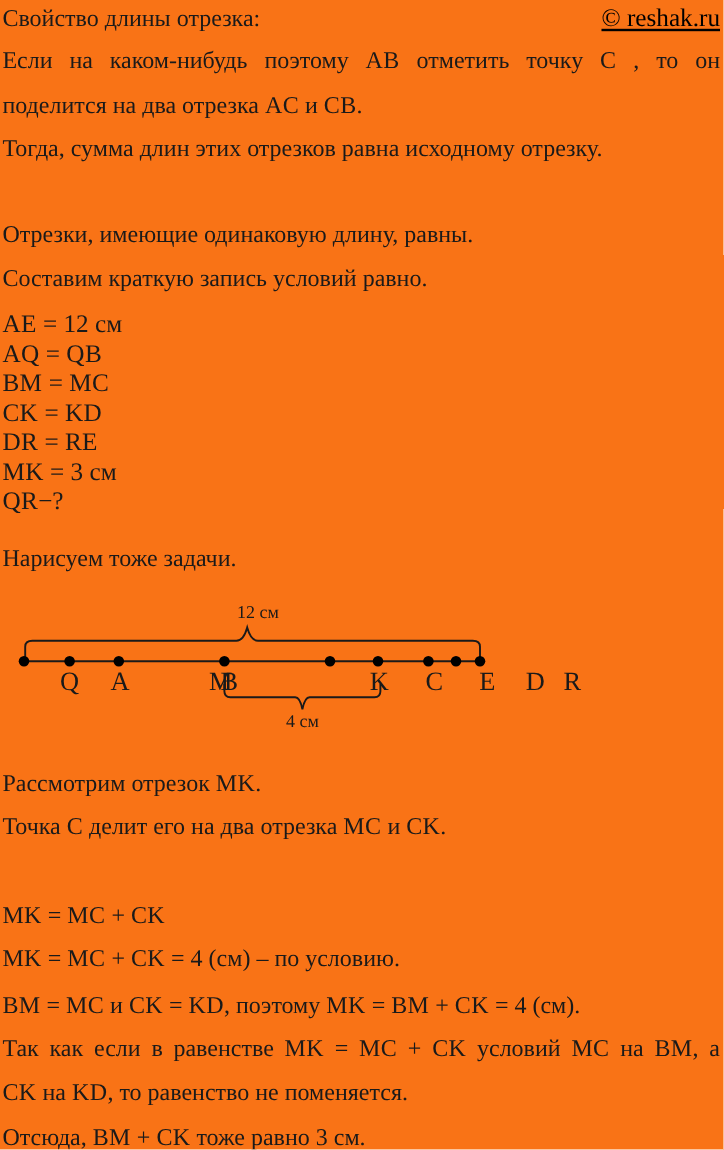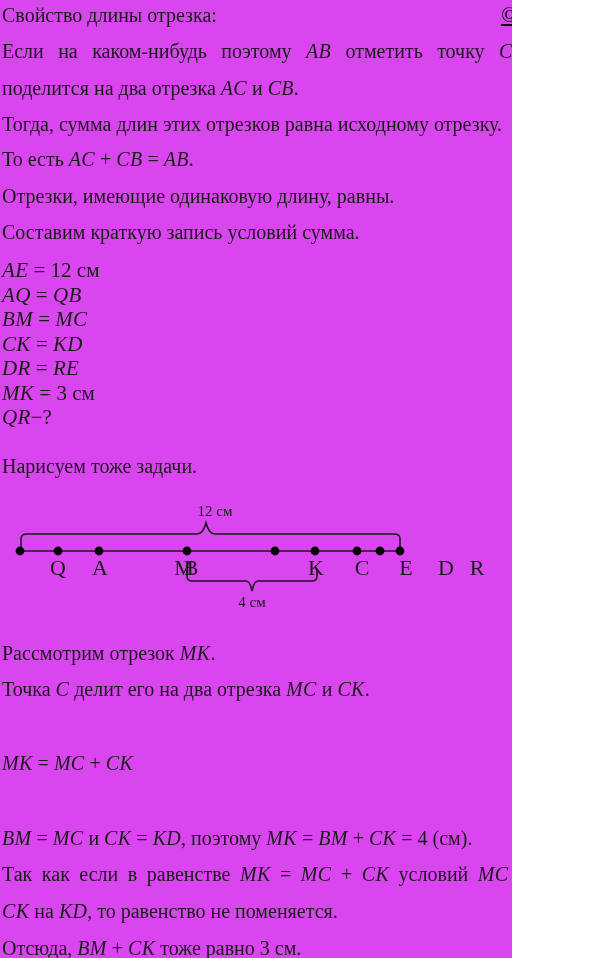--- a/index.html
+++ b/index.html
@@ -1,20 +1,20 @@
 <!DOCTYPE html>
 <html><head>
 <meta charset="utf-8">
 <style>
   html, body { margin: 0; padding: 0; background: #ffffff; }
   .page {
     position: relative;
-    width: 512px;
+    width: 603px;
     height: 958px;
-    background: #d946ef;
+    background: #f97316;
     font-family: "Liberation Serif", serif;
     color: #1a1a1a;
     overflow: hidden;
   }
   .line {
     position: absolute;
     left: 2px;
     width: 598px;
     font-size: 20px;
     line-height: 23px;
@@ -37,21 +37,20 @@
   .title { font-size: 20px; }
   .logo  { font-size: 21px; color: #000000; text-decoration: underline; }
   .eq {
     position: absolute;
     left: 2px;
     font-size: 21px;
     line-height: 24px;
     white-space: nowrap;
   }
   .math {
-    font-style: italic;
     font-family: "Liberation Serif", serif;
     letter-spacing: 0.3px;
   }
   .diagram-svg {
     position: absolute;
     left: 0;
     top: 495px;
     width: 603px;
     height: 130px;
   }
@@ -75,23 +74,22 @@
 <div class="page">
 
   <div class="headrow">
     <span class="title">Свойство длины отрезка:</span>
     <span class="logo">© reshak.ru</span>
   </div>
 
   <div class="line just" style="top:40px"><span>Если на каком-нибудь поэтому </span><span class="math">AB</span><span> отметить точку </span><span class="math">C</span><span> , то он</span></div>
   <div class="line" style="top:113px"><span>Тогда, сумма длин этих отрезков равна исходному отрезку.</span></div>
   <div class="line" style="top:77px"><span>поделится на два отрезка </span><span class="math">AC</span><span> и </span><span class="math">CB</span><span>.</span></div>
-  <div class="line" style="top:148px"><span>То есть </span><span class="math">AC</span><span> + </span><span class="math">CB</span><span> = </span><span class="math">AB</span><span>.</span></div>
   <div class="line" style="top:185px"><span>Отрезки, имеющие одинаковую длину, равны.</span></div>
-  <div class="line" style="top:221px"><span>Составим краткую запись условий сумма.</span></div>
+  <div class="line" style="top:221px"><span>Составим краткую запись условий равно.</span></div>
 
   <div class="eq" style="top:258px"><span class="math">AE</span><span> = 12 см</span></div>
   <div class="eq" style="top:283px"><span class="math">AQ</span><span> = </span><span class="math">QB</span></div>
   <div class="eq" style="top:307px"><span class="math">BM</span><span> = </span><span class="math">MC</span></div>
   <div class="eq" style="top:332px"><span class="math">CK</span><span> = </span><span class="math">KD</span></div>
   <div class="eq" style="top:356px"><span class="math">DR</span><span> = </span><span class="math">RE</span></div>
   <div class="eq" style="top:381px"><span class="math">MK</span><span> = 3 см</span></div>
   <div class="eq" style="top:405px"><span class="math">QR</span><span>−?</span></div>
 
   <div class="line" style="top:455px"><span>Нарисуем тоже задачи.</span></div>
@@ -124,18 +122,19 @@
   <span class="pt-label" style="left:191px">B</span>
   <span class="pt-label" style="left:316px">K</span>
   <span class="pt-label" style="left:362px">C</span>
   <span class="pt-label" style="left:406px">E</span>
   <span class="pt-label" style="left:446px">D</span>
   <span class="pt-label" style="left:477px">R</span>
 
   <div class="line" style="top:642px"><span>Рассмотрим отрезок </span><span class="math">MK</span><span>.</span></div>
   <div class="line" style="top:678px"><span>Точка </span><span class="math">C</span><span> делит его на два отрезка </span><span class="math">MC</span><span> и </span><span class="math">CK</span><span>.</span></div>
   <div class="line" style="top:752px"><span class="math">MK</span><span> = </span><span class="math">MC</span><span> + </span><span class="math">CK</span></div>
+  <div class="line" style="top:788px"><span class="math">MK</span><span> = </span><span class="math">MC</span><span> + </span><span class="math">CK</span><span> = 4 (см) – по условию.</span></div>
   <div class="line" style="top:827px"><span class="math">BM</span><span> = </span><span class="math">MC</span><span> и </span><span class="math">CK</span><span> = </span><span class="math">KD</span><span>, поэтому </span><span class="math">MK</span><span> = </span><span class="math">BM</span><span> + </span><span class="math">CK</span><span> = 4 (см).</span></div>
   <div class="line just" style="top:863px"><span>Так как если в равенстве </span><span class="math">MK</span><span> = </span><span class="math">MC</span><span> + </span><span class="math">CK</span><span> условий </span><span class="math">MC</span><span> на </span><span class="math">BM</span><span>, а</span></div>
   <div class="line" style="top:900px"><span class="math">CK</span><span> на </span><span class="math">KD</span><span>, то равенство не поменяется.</span></div>
   <div class="line" style="top:937px"><span>Отсюда, </span><span class="math">BM</span><span> + </span><span class="math">CK</span><span> тоже равно 3 см.</span></div>
 
 </div>
 
 </body></html>

